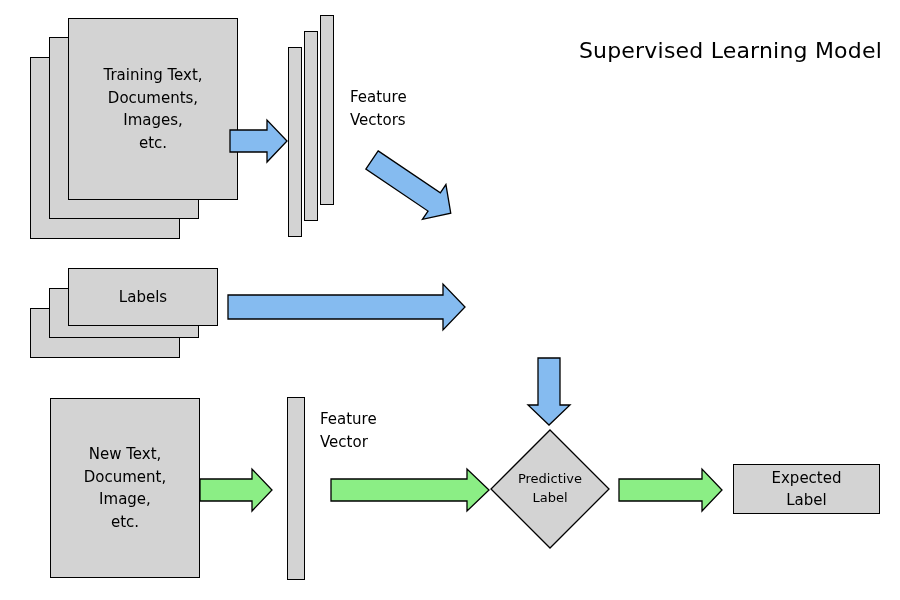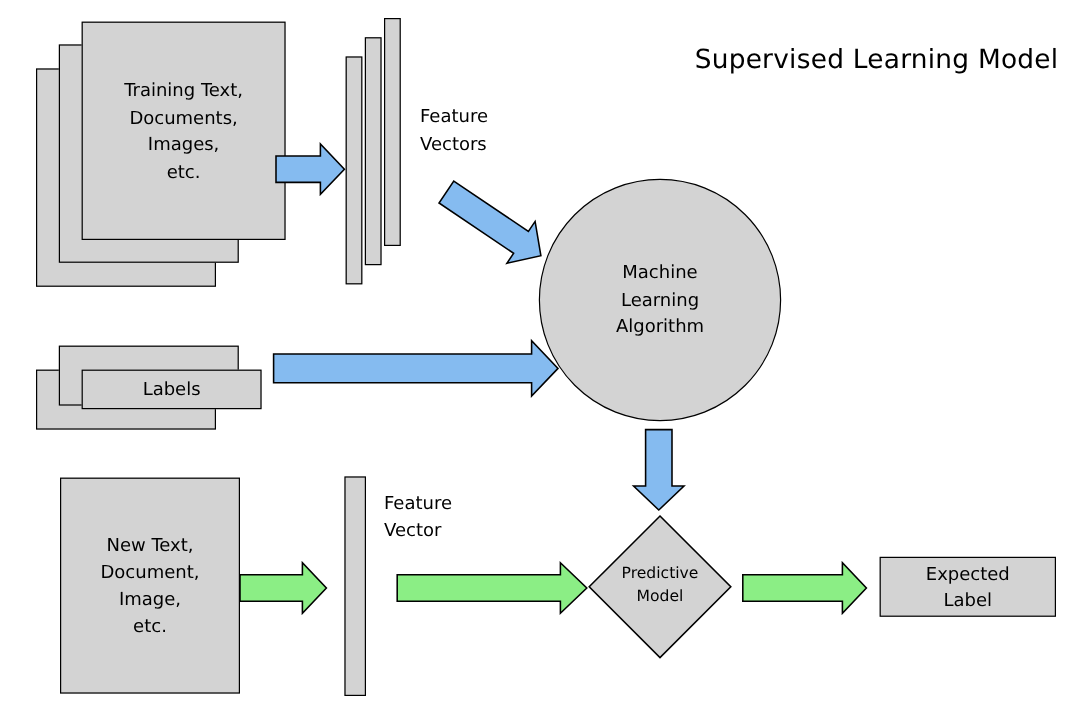--- a/index.html
+++ b/index.html
@@ -35,21 +35,21 @@
   .fv-mid   { left: 304px; top: 31px; width: 14px; height: 190px; }
   .fv-front { left: 320px; top: 15px; width: 14px; height: 190px; }
   .fv-label { left: 350px; top: 86px; width: 90px; }
 
   
   .circle { left: 449px; top: 149px; width: 202px; height: 202px; border-radius: 50%; }
 
   
   .l-back  { left: 30px; top: 308px; width: 150px; height: 50px; }
   .l-mid   { left: 49px; top: 288px; width: 150px; height: 50px; }
-  .l-front { left: 68px; top: 268px; width: 150px; height: 33px; margin-top: 40px; }
+  .l-front { left: 68px; top: 268px; width: 150px; height: 58px; }
 
   
   .newdoc { left: 30px; top: 398px; width: 150px; height: 180px; margin-left: 20px; }
   .fvb    { left: 287px; top: 397px; width: 18px; height: 183px; }
   .fv2-label { left: 320px; top: 408px; width: 88px; }
   .diamond-label {
     position: absolute; left: 494px; top: 464px; width: 112px; height: 50px;
     font-size: 13px; line-height: 1.45;
   }
   .expected { left: 733px; top: 464px; width: 147px; height: 50px; }
@@ -73,23 +73,20 @@
 Documents,
 Images,
 etc.</div>
 
   <div class="rect fv-back"></div>
   <div class="rect fv-mid"></div>
   <div class="rect fv-front"></div>
   <div class="float-label fv-label">Feature
 Vectors</div>
 
-  <div class="rect txt circle">Machine
-Learning
-Algorithm</div>
 
   <div class="rect l-back"></div>
   <div class="rect l-mid"></div>
   <div class="rect txt l-front">Labels</div>
 
   <div class="rect txt newdoc">New Text,
 Document,
 Image,
 etc.</div>
   <div class="rect fvb"></div>
@@ -103,15 +100,15 @@
     <polygon class="arrow-blue" points="0,-11 75,-11 75,-21 95,0 75,21 75,11 0,11" transform="translate(372,160) rotate(34)"></polygon>
     <polygon class="arrow-blue" points="228,295 443,295 443,284 465,307 443,330 443,319 228,319"></polygon>
     <polygon class="arrow-blue" points="538,358 560,358 560,405 570,405 549,425 528,405 538,405"></polygon>
     <polygon class="arrow-green" points="200,479 252,479 252,469 272,490 252,511 252,501 200,501"></polygon>
     <polygon class="arrow-green" points="331,479 467,479 467,469 489,490 467,511 467,501 331,501"></polygon>
     <polygon class="arrow-green" points="619,479 702,479 702,469 722,490 702,511 702,501 619,501"></polygon>
     <polygon class="diamond" points="550,430 609,489 550,548 491,489"></polygon>
   </svg>
 
   <div class="txt diamond-label">Predictive
-Model</div>
+Label</div>
 
 </div>
 
 </body></html>

